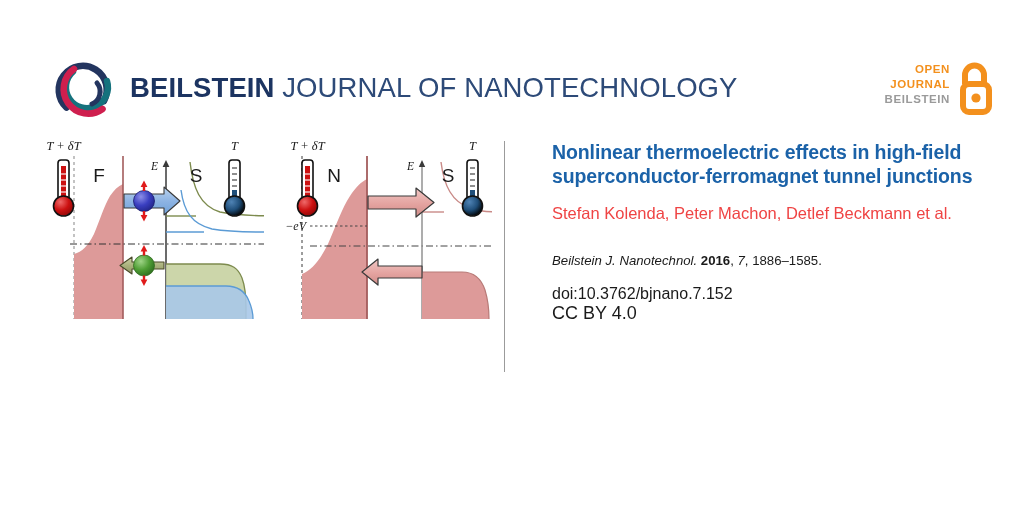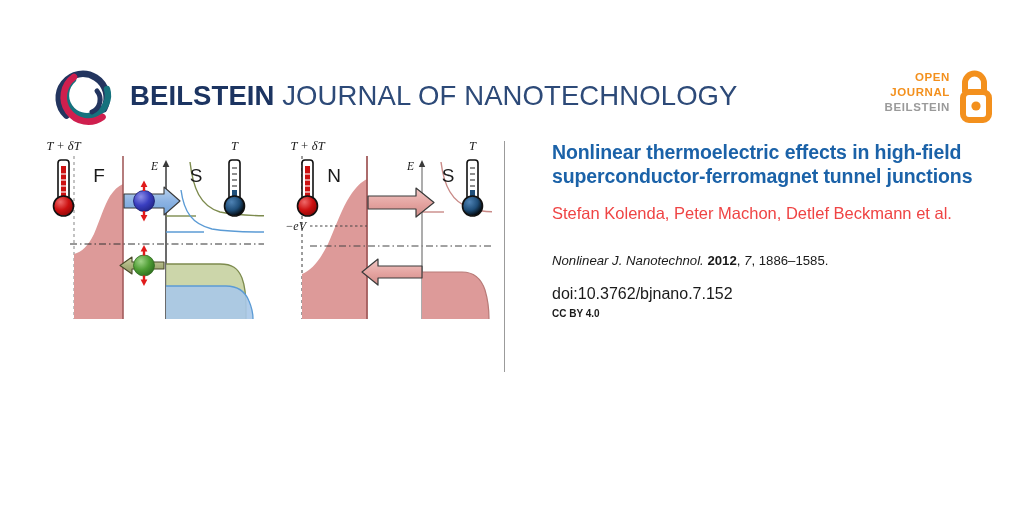--- a/index.html
+++ b/index.html
@@ -12,21 +12,21 @@
     height: 512px;
     position: relative;
     overflow: hidden;
     font-family: "Liberation Sans", sans-serif;
     -webkit-font-smoothing: antialiased;
   }
 
   
   #header {
     position: absolute;
-    left: 0; top: 8px;
+    left: 0; top: 0;
     width: 828px; height: 136px;
   }
   #logo-mark {
     position: absolute;
     left: 52px; top: 57px;
     width: 66px; height: 66px;
   }
   #wordmark {
     position: absolute;
     left: 130px; top: 72px;
@@ -123,24 +123,23 @@
     font-style: italic;
   }
   #doi {
     color: #1a1a1a;
     font-size: 16px;
     line-height: 19px;
     margin: 14px 0 0 0;
   }
   #license {
     color: #1a1a1a;
-    font-size: 10px;
+    font-size: 18px;
     line-height: 19px;
     margin: 1px 0 0 0;
-    font-weight: bold;
   }
 </style>
 </head>
 <body>
 
 <div id="header">
 
   <div id="logo-mark">
     <svg width="66" height="66" viewBox="0 0 66 66">
 
@@ -371,18 +370,18 @@
 
 <div id="divider"></div>
 
 <div id="meta">
 
   <h1 id="title">Nonlinear thermoelectric effects in high-field superconductor-ferromagnet tunnel junctions</h1>
 
   <p id="authors">Stefan Kolenda, Peter Machon, Detlef Beckmann et al.</p>
 
   <p id="citation">
-    <span>Nonlinear J. Nanotechnol.</span><span class="cit-plain">&nbsp;</span><span class="cit-year">2012</span><span class="cit-plain">,&nbsp;</span><span class="cit-vol">7</span><span class="cit-plain">,&nbsp;</span><span class="cit-plain">1886–1585</span><span class="cit-plain">.</span>
+    <span>Beilstein J. Nanotechnol.</span><span class="cit-plain">&nbsp;</span><span class="cit-year">2016</span><span class="cit-plain">,&nbsp;</span><span class="cit-vol">7</span><span class="cit-plain">,&nbsp;</span><span class="cit-plain">1886–1585</span><span class="cit-plain">.</span>
   </p>
 
   <p id="doi">doi:10.3762/bjnano.7.152</p>
   <p id="license">CC BY 4.0</p>
 </div>
 
 </body></html>

